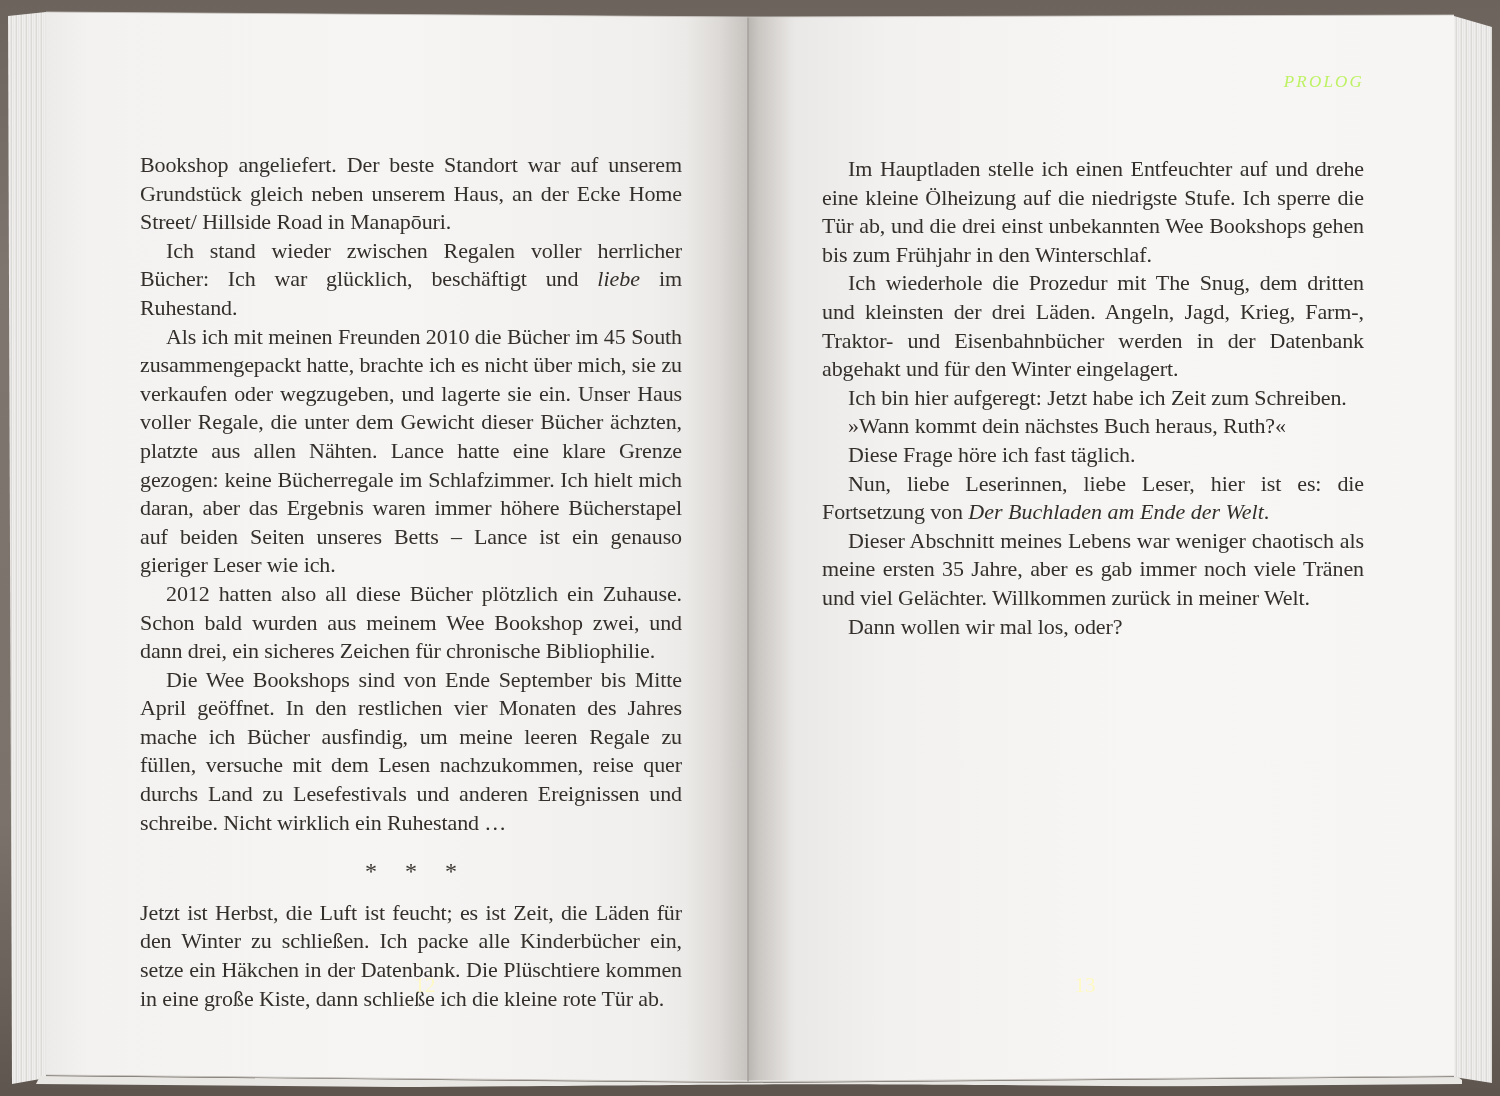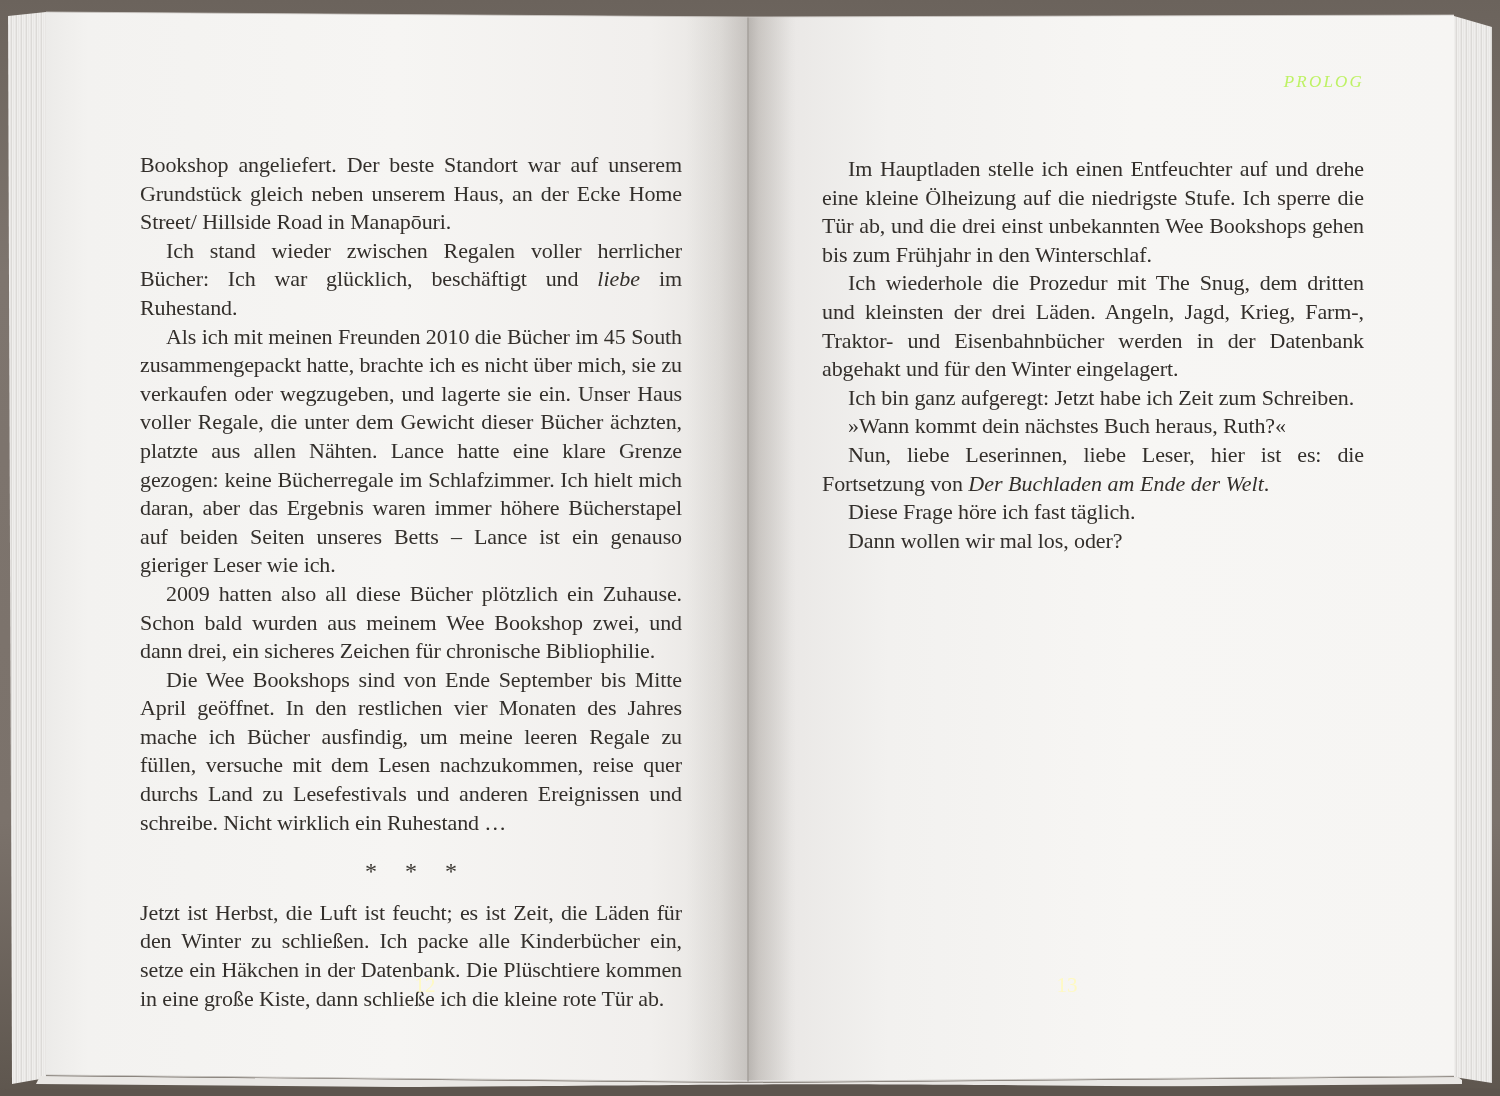--- a/index.html
+++ b/index.html
@@ -46,21 +46,21 @@
     font-style:italic;
   }
   .page-number{
     position:absolute;
     top:973px;
     text-align:center;
     font-size:21px;
     color:#fef9c3;
   }
   .page-left .page-number{left:94px;width:542px;transform:translateX(14px);}
-  .page-right .page-number{left:70px;width:542px;transform:translateX(-22px);text-align:center;}
+  .page-right .page-number{left:88px;width:542px;transform:translateX(-22px);text-align:center;}
 </style>
 </head>
 <body>
 
 <div class="stage">
 
   <svg class="chrome" viewBox="0 0 1500 1096" aria-hidden="true">
     <defs>
       <linearGradient id="coverGrad" x1="0" y1="0" x2="0" y2="1">
         <stop offset="0" stop-color="#6b635c"></stop>
@@ -117,40 +117,41 @@
     <path d="M46,12 L748,17 L1454,15" stroke="#cfccc8" stroke-width="1" fill="none" opacity="0.8"></path>
     <path d="M46,1075 L748,1082 L1454,1076" stroke="#c6c3bf" stroke-width="1.2" fill="none" opacity="0.9"></path>
   </svg>
 
   <div class="page page-left">
     <div class="text-block">
       <div>
           <p class=""><span>Bookshop angeliefert. Der beste Standort war auf unserem Grundstück gleich neben unserem Haus, an der Ecke Home Street/ Hillside Road in Manapōuri.</span></p>
           <p class="indent"><span>Ich stand wieder zwischen Regalen voller herrlicher Bücher: Ich war glücklich, beschäftigt und </span><em>liebe</em><span> im Ruhestand.</span></p>
           <p class="indent"><span>Als ich mit meinen Freunden 2010 die Bücher im 45 South zusammengepackt hatte, brachte ich es nicht über mich, sie zu verkaufen oder wegzugeben, und lagerte sie ein. Unser Haus voller Regale, die unter dem Gewicht dieser Bücher ächzten, platzte aus allen Nähten. Lance hatte eine klare Grenze gezogen: keine Bücherregale im Schlafzimmer. Ich hielt mich daran, aber das Ergebnis waren immer höhere Bücherstapel auf beiden Seiten unseres Betts – Lance ist ein genauso gieriger Leser wie ich.</span></p>
-          <p class="indent"><span>2009 hatten also all diese Bücher plötzlich ein Zuhause. Schon bald wurden aus meinem Wee Bookshop zwei, und dann drei, ein sicheres Zeichen für chronische Bibliophilie.</span></p>
+          <p class="indent"><span>2012 hatten also all diese Bücher plötzlich ein Zuhause. Schon bald wurden aus meinem Wee Bookshop zwei, und dann drei, ein sicheres Zeichen für chronische Bibliophilie.</span></p>
           <p class="indent"><span>Die Wee Bookshops sind von Ende September bis Mitte April geöffnet. In den restlichen vier Monaten des Jahres mache ich Bücher ausfindig, um meine leeren Regale zu füllen, versuche mit dem Lesen nachzukommen, reise quer durchs Land zu Lesefestivals und anderen Ereignissen und schreibe. Nicht wirklich ein Ruhestand …</span></p>
         </div>
       <div class="separator">* * *</div>
       <div>
           <p class=""><span>Jetzt ist Herbst, die Luft ist feucht; es ist Zeit, die Läden für den Winter zu schließen. Ich packe alle Kinderbücher ein, setze ein Häkchen in der Datenbank. Die Plüschtiere kommen in eine große Kiste, dann schließe ich die kleine rote Tür ab.</span></p>
         </div>
     </div>
     <div class="page-number">12</div>
   </div>
 
   <div class="page page-right">
     <div class="running-header">PROLOG</div>
     <div class="text-block">
       <div>
           <p class="indent"><span>Im Hauptladen stelle ich einen Entfeuchter auf und drehe eine kleine Ölheizung auf die niedrigste Stufe. Ich sperre die Tür ab, und die drei einst unbekannten Wee Bookshops gehen bis zum Frühjahr in den Winterschlaf.</span></p>
           <p class="indent"><span>Ich wiederhole die Prozedur mit The Snug, dem dritten und kleinsten der drei Läden. Angeln, Jagd, Krieg, Farm-, Traktor- und Eisenbahnbücher werden in der Datenbank abgehakt und für den Winter eingelagert.</span></p>
-          <p class="indent"><span>Ich bin ganz aufgeregt: Jetzt habe ich Zeit zum Schreiben.</span></p>
+          <p class="indent"><span>Ich bin hier aufgeregt: Jetzt habe ich Zeit zum Schreiben.</span></p>
           <p class="indent"><span>»Wann kommt dein nächstes Buch heraus, Ruth?«</span></p>
+          <p class="indent"><span>Diese Frage höre ich fast täglich.</span></p>
           <p class="indent"><span>Nun, liebe Leserinnen, liebe Leser, hier ist es: die Fortsetzung von </span><em>Der Buchladen am Ende der Welt</em><span>.</span></p>
-          <p class="indent"><span>Diese Frage höre ich fast täglich.</span></p>
+          <p class="indent"><span>Dieser Abschnitt meines Lebens war weniger chaotisch als meine ersten 35 Jahre, aber es gab immer noch viele Tränen und viel Gelächter. Willkommen zurück in meiner Welt.</span></p>
           <p class="indent"><span>Dann wollen wir mal los, oder?</span></p>
         </div>
     </div>
     <div class="page-number">13</div>
   </div>
 
 </div>
 
 </body></html>

